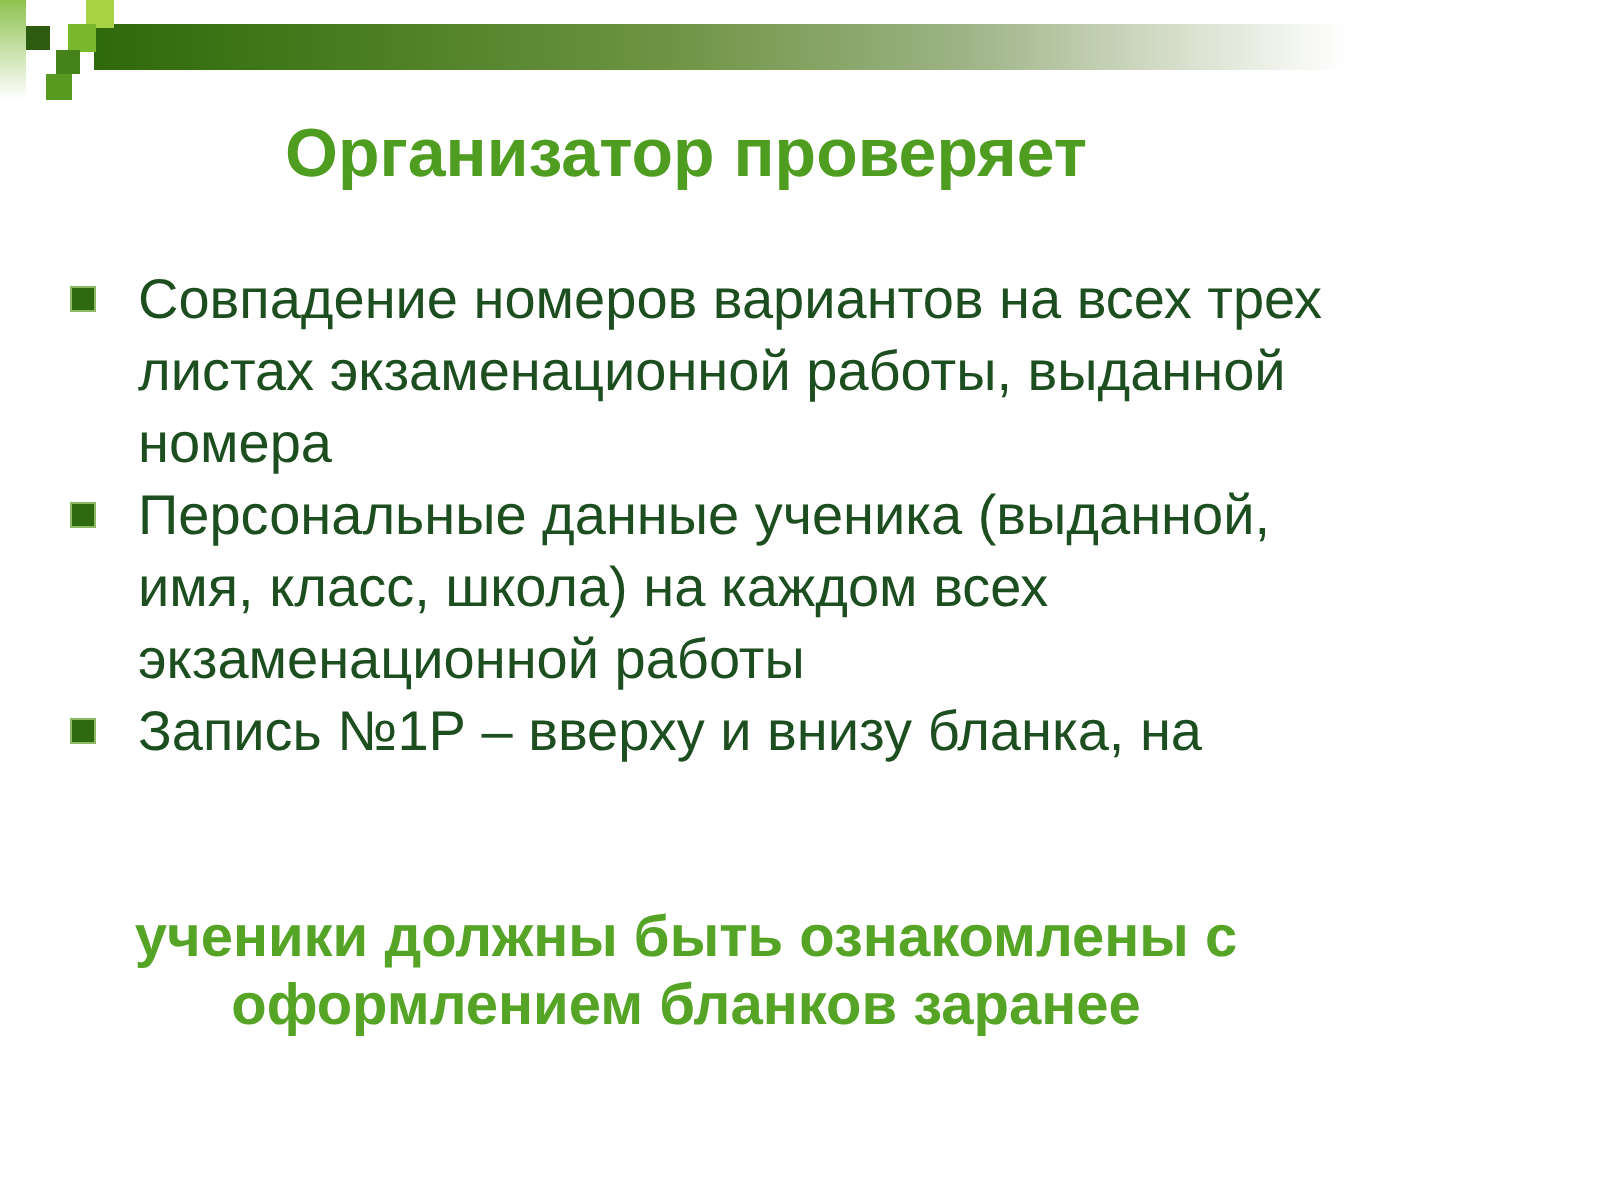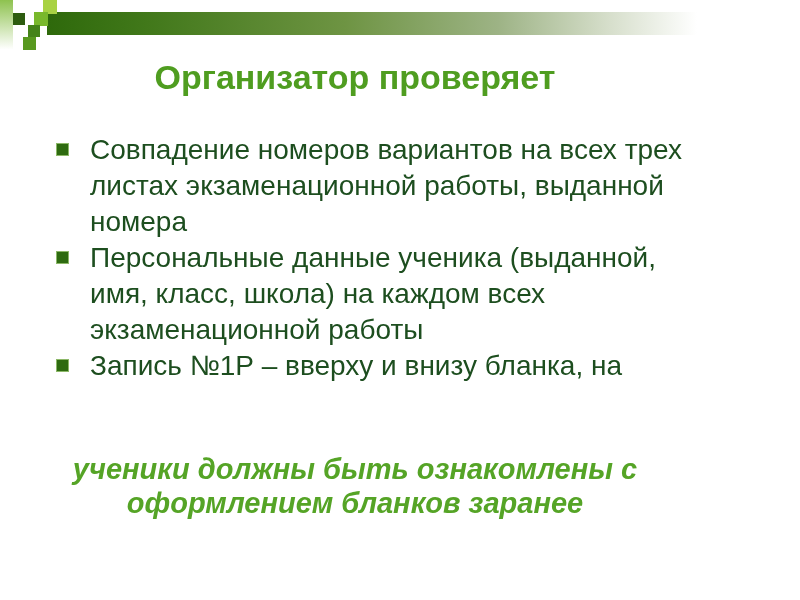--- a/index.html
+++ b/index.html
@@ -4,46 +4,46 @@
 <style>
   :root{
     --title-green:#4f9d20;
     --body-green:#1d4e1f;
     --accent-green:#55a426;
     --bar-dark:#2e690b;
     --bullet-fill:#2e6b10;
   }
   html,body{margin:0;padding:0;}
   body{width:800px;height:600px;font-family:"Liberation Sans", sans-serif;}
-  .slide{position:relative;width:686px;height:600px;background:#ffffff;overflow:hidden;padding-left:24px;}
+  .slide{position:relative;width:686px;height:600px;background:#ffffff;overflow:hidden;}
 
   
   .deco-bar{position:absolute;left:47px;top:12px;right:0;height:23px;
     background:linear-gradient(90deg,var(--bar-dark) 0%,#41781a 15%,#6e9443 45%,#9db385 68%,#d7dfcc 85%,#ffffff 98%);}
   .deco-strip{position:absolute;left:0;top:0;width:13px;height:52px;
     background:linear-gradient(180deg,#8ec24f 0%,#ffffff 95%);}
   .sq{position:absolute;}
   .sq-lime{left:43px;top:0;width:14px;height:14px;background:#a8d243;}
   .sq-darkgreen{left:13px;top:13px;width:12px;height:12px;background:#2d5c10;}
   .sq-bright{left:34px;top:12px;width:14px;height:14px;background:#79b82c;}
   .sq-mid{left:28px;top:25px;width:12px;height:12px;background:#45831a;}
   .sq-low{left:23px;top:37px;width:13px;height:13px;background:#58991f;}
 
   .title{position:absolute;left:0;right:0;top:58px;margin:0;text-align:center;
     font-size:34px;font-weight:bold;color:var(--title-green);letter-spacing:0;}
 
-  .content{position:absolute;left:56px;top:132px;right:30px;}
+  .content{position:absolute;left:35px;top:132px;right:30px;}
   .bullet{display:flex;align-items:flex-start;}
   .bullet-marker{flex:none;width:11px;height:11px;margin-top:11px;margin-right:21px;
     background:var(--bullet-fill);border:1px solid #8cb868;}
   .bullet-text{font-size:28px;line-height:36px;color:var(--body-green);}
   .bullet-text .line{white-space:pre;}
 
   .footer-note{position:absolute;left:0;right:0;top:452px;text-align:center;
-    font-size:29px;line-height:34px;font-weight:bold;font-style:italic;color:var(--accent-green);}
+    font-size:29px;line-height:34px;font-weight:bold;color:var(--accent-green);}
 </style>
 </head>
 <body>
 
 <div class="slide">
 
   <div class="deco-bar"></div>
   <div class="deco-strip"></div>
   <div class="sq sq-lime"></div>
   <div class="sq sq-darkgreen"></div>

